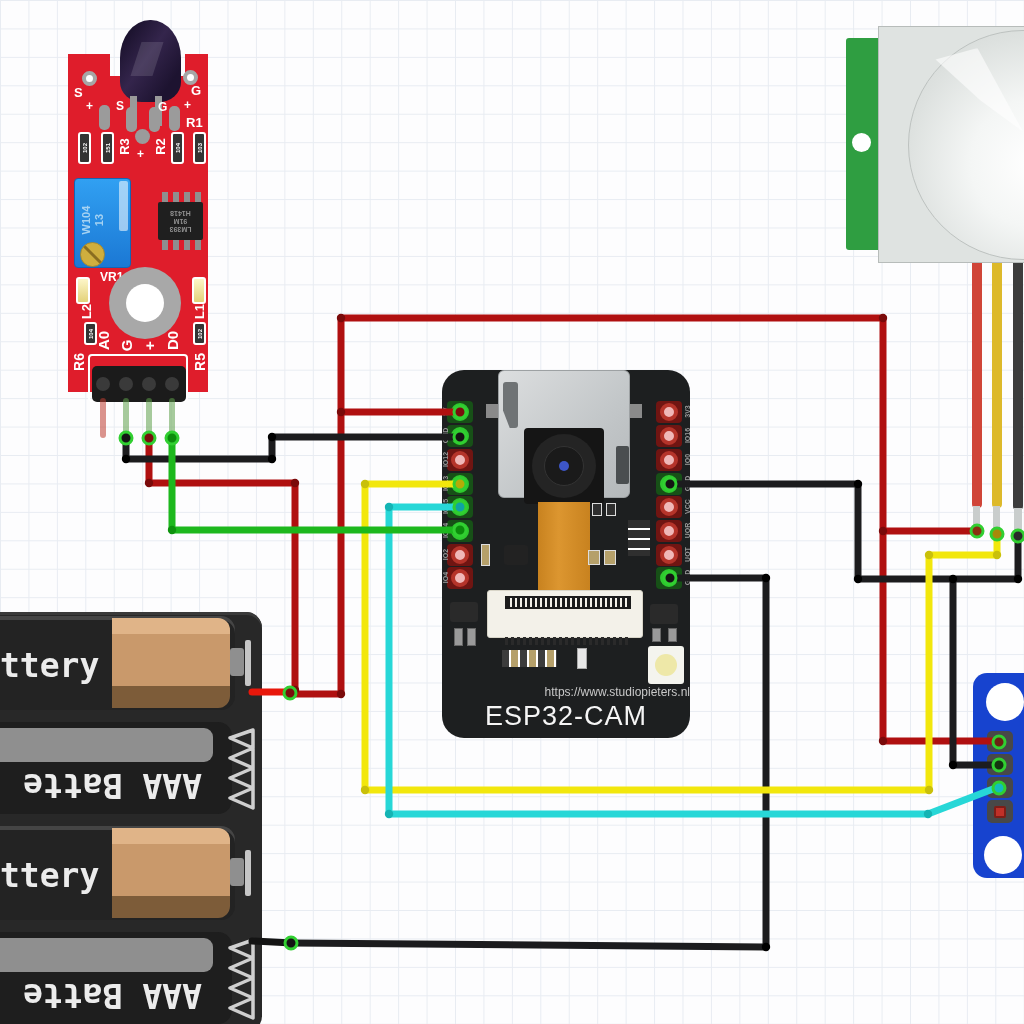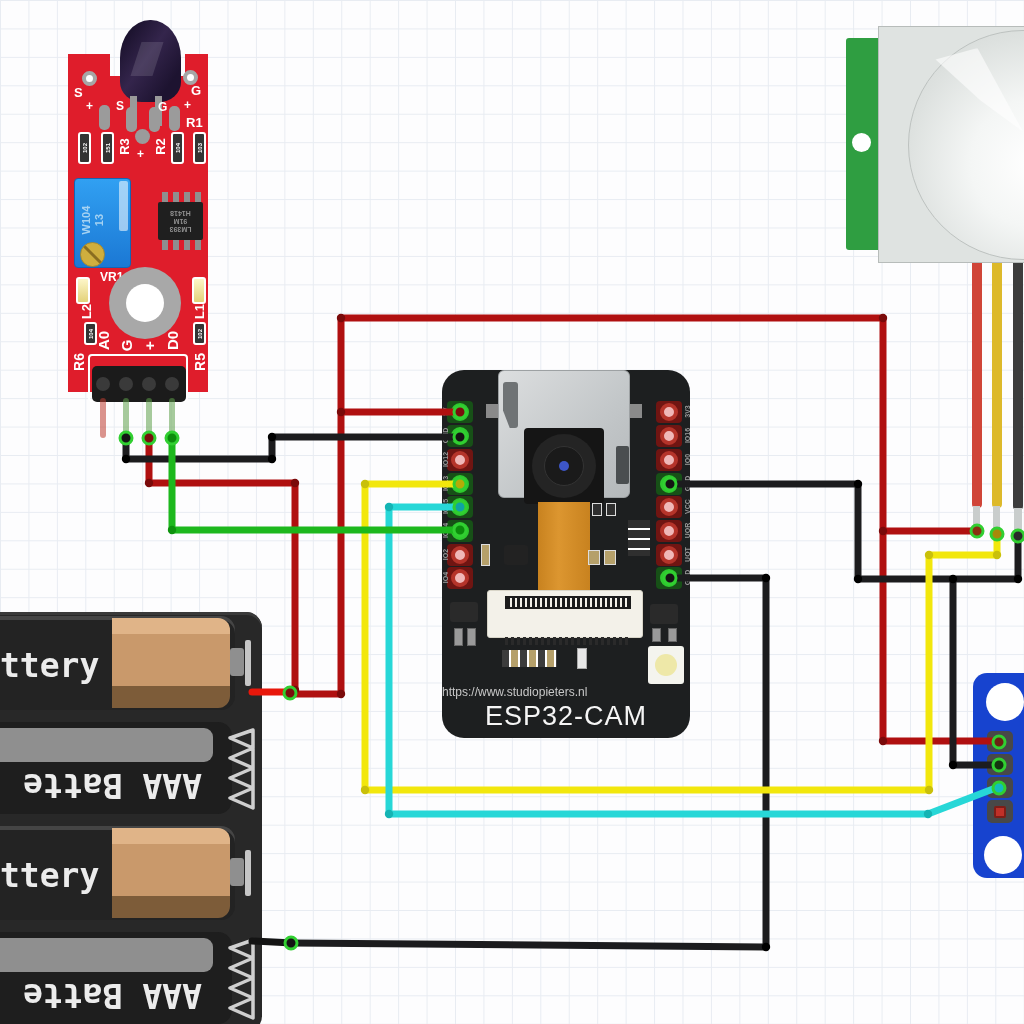--- a/index.html
+++ b/index.html
@@ -224,21 +224,21 @@
     <div class="abs" style="left:577px;top:648px;width:10px;height:21px;background:#e8e8e8;border:1px solid #aaa;box-sizing:border-box"></div>
     <div class="abs" style="left:481px;top:544px;width:9px;height:22px;background:#b5a06a;border:1px solid #ddd;box-sizing:border-box"></div>
     <div class="abs" style="left:504px;top:545px;width:24px;height:20px;background:#222;border-radius:3px"></div>
     <div class="abs" style="left:592px;top:503px;width:10px;height:13px;background:#2f2f2f;border:1px solid #ddd;box-sizing:border-box"></div>
     <div class="abs" style="left:606px;top:503px;width:10px;height:13px;background:#2f2f2f;border:1px solid #ddd;box-sizing:border-box"></div>
     <div class="abs" style="left:628px;top:520px;width:22px;height:36px;
          background:repeating-linear-gradient(180deg,#2f2f2f 0 8px,#fff 8px 10px)"></div>
     <div class="abs" style="left:588px;top:550px;width:12px;height:15px;background:#b5a06a;border:1px solid #ddd;box-sizing:border-box"></div>
     <div class="abs" style="left:604px;top:550px;width:12px;height:15px;background:#b5a06a;border:1px solid #ddd;box-sizing:border-box"></div>
 
-    <div class="abs" style="left:442px;top:685px;width:248px;text-align:left;color:#c8c8c8;font-size:12px">https://www.studiopieters.nl</div>
+    <div class="abs" style="left:442px;top:685px;width:248px;text-align:right;color:#c8c8c8;font-size:12px">https://www.studiopieters.nl</div>
     <div class="abs" style="left:442px;top:701px;width:248px;text-align:center;color:#f5f5f5;font-size:27px;letter-spacing:1px">ESP32-CAM</div>
 
     <div id="esp32-pins">
         <div class="abs" style="left: 447px; top: 401px; width: 26px; height: 22px; border-radius: 4px; background: rgb(23, 80, 23);"></div>
         <div class="abs" style="left: 451px; top: 403px; width: 18px; height: 18px; border-radius: 50%; box-sizing: border-box; background: rgb(12, 35, 12); border: 4px solid rgb(46, 200, 46);"></div>
         <div class="pinlab" style="left: 429px; top: 407px;">5V</div>
         <div class="abs" style="left: 447px; top: 425px; width: 26px; height: 22px; border-radius: 4px; background: rgb(23, 80, 23);"></div>
         <div class="abs" style="left: 451px; top: 427px; width: 18px; height: 18px; border-radius: 50%; box-sizing: border-box; background: rgb(12, 35, 12); border: 4px solid rgb(46, 200, 46);"></div>
         <div class="pinlab" style="left: 429px; top: 431px;">GND</div>
         <div class="abs" style="left: 447px; top: 449px; width: 26px; height: 22px; border-radius: 4px; background: rgb(112, 21, 18);"></div>

